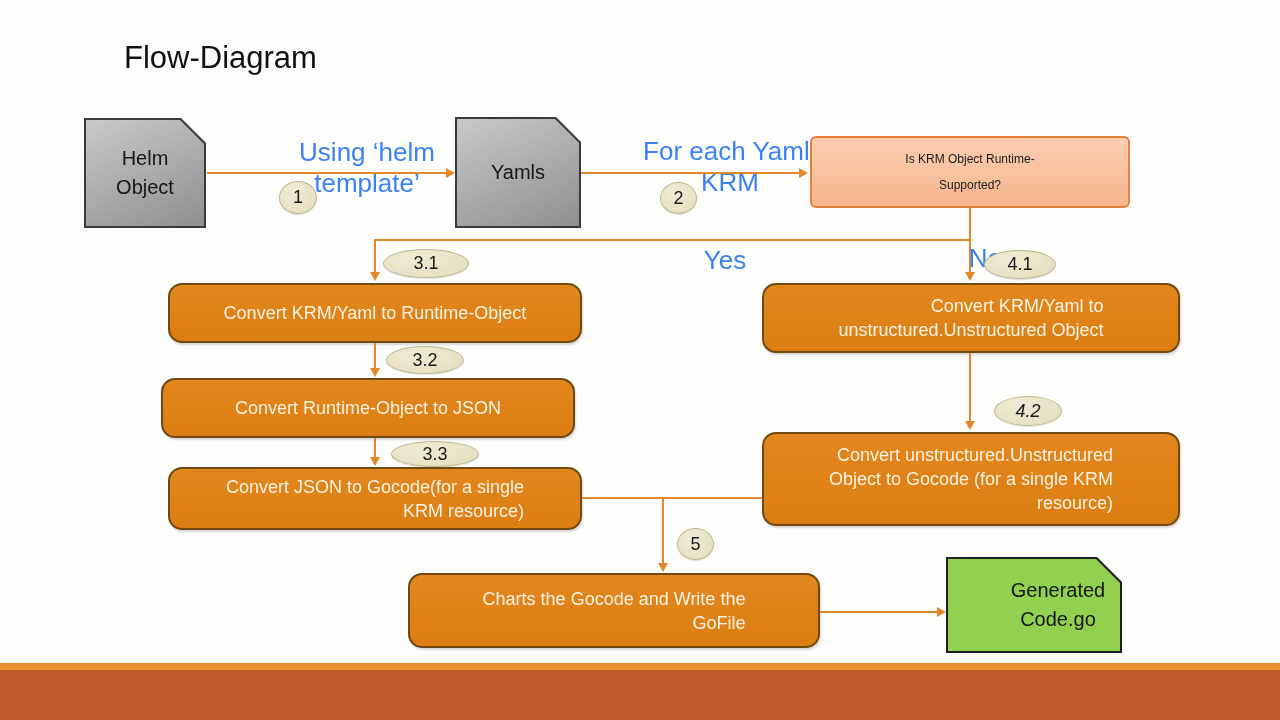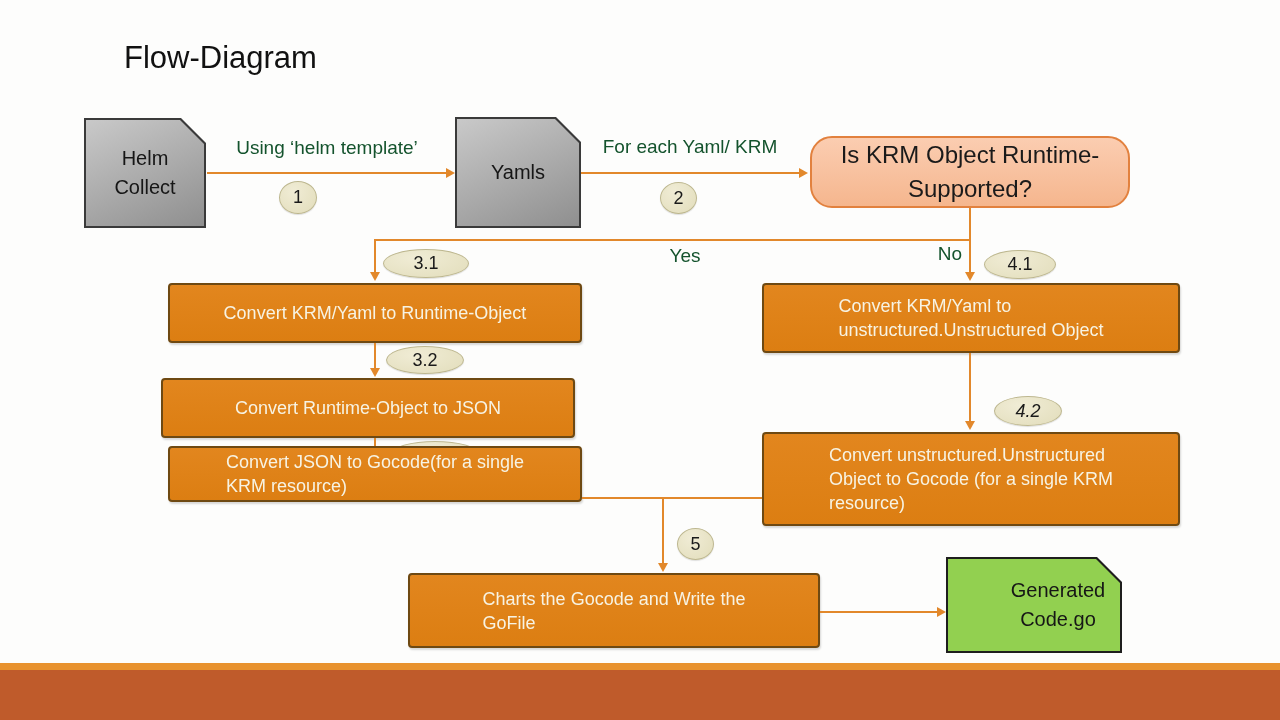--- a/index.html
+++ b/index.html
@@ -25,67 +25,67 @@
     text-align:center;white-space:pre-line;
     font-size:20px;line-height:29px;color:#161616;
   }
   .gray{background:linear-gradient(155deg,var(--card_gray_light,#C9C9C9),var(--card_gray_dark,#8F8F8F));}
   .green{background:var(--green_fill,#92D050);padding-left:48px;}
   
   .process{
     position:absolute;box-sizing:border-box;
     background:linear-gradient(var(--accent_orange,#E2861E),#DC7E12);
     border:2px solid var(--process_border,#6E4912);
-    border-radius:4px;
+    border-radius:14px;
     display:flex;align-items:center;justify-content:center;
-    text-align:left;white-space:pre-line;
+    text-align:right;white-space:pre-line;
     color:var(--process_text,#F7F3E3);font-size:18px;line-height:24px;
     padding:4px 10px;
     box-shadow:1px 2px 2px rgba(0,0,0,0.15);
   }
   .decision{
     position:absolute;box-sizing:border-box;
     background:linear-gradient(#FBCDB1,#F5B68E);
     border:2px solid var(--decision_border,#E2813E);
-    border-radius:22px;
+    border-radius:6px;
     display:flex;align-items:center;justify-content:center;
     text-align:center;white-space:pre-line;
-    color:#1A1A1A;font-size:24px;line-height:34px;
+    color:#1A1A1A;font-size:12px;line-height:26px;
   }
   
   .line-h{position:absolute;height:2px;background:var(--connector,#E2882B);}
   .line-v{position:absolute;width:2px;background:var(--connector,#E2882B);}
   .arr-r{position:absolute;width:0;height:0;
     border-top:5px solid transparent;border-bottom:5px solid transparent;
     border-left:9px solid var(--connector,#E2882B);}
   .arr-d{position:absolute;width:0;height:0;
     border-left:5px solid transparent;border-right:5px solid transparent;
     border-top:9px solid var(--connector,#E2882B);}
   .edge-label{
-    position:absolute;font-size:19px;color:#14532d;text-align:center;
+    position:absolute;font-size:26px;color:#3b82f6;text-align:center;padding-left:40px;
   }
   .badge{
     position:absolute;border-radius:50%;
     background:radial-gradient(ellipse at 38% 30%,#F0ECD5,var(--badge_fill,#E2DDBB));
     border:1px solid var(--badge_border,#BDB78F);
     display:flex;align-items:center;justify-content:center;
     font-size:18px;color:#1A1A1A;
     box-shadow:0 1px 1px rgba(0,0,0,0.12);
   }
   .footer-strip{position:absolute;left:0;top:663px;width:1280px;height:7px;background:var(--footer_strip,#E8922E);}
   .footer-bar{position:absolute;left:0;top:670px;width:1280px;height:50px;background:var(--footer_bar,#BF5B2B);}
 </style>
 </head>
 <body>
 
 <h1 class="title">Flow-Diagram</h1>
 
 <div class="card" style="left:84px;top:118px;width:122px;height:110px;">
   <div class="card-in gray">Helm
-Collect</div>
+Object</div>
 </div>
 
 <div class="edge-label" style="left:207px;top:137px;width:240px;">Using ‘helm template’</div>
 <div class="line-h" style="left:207px;top:172px;width:239px;"></div>
 <div class="arr-r" style="left:446px;top:168px;"></div>
 <div class="badge" style="left:279px;top:181px;width:36px;height:31px;">1</div>
 
 <div class="card" style="left:455px;top:117px;width:126px;height:111px;">
   <div class="card-in gray">Yamls</div>
 </div>
@@ -109,21 +109,21 @@
 <div class="badge" style="left:984px;top:250px;width:70px;height:27px;">4.1</div>
 
 <div class="process" style="left:168px;top:283px;width:414px;height:60px;">Convert KRM/Yaml to Runtime-Object</div>
 <div class="line-v" style="left:374px;top:343px;height:26px;"></div>
 <div class="arr-d" style="left:370px;top:368px;"></div>
 <div class="badge" style="left:386px;top:346px;width:76px;height:26px;">3.2</div>
 <div class="process" style="left:161px;top:378px;width:414px;height:60px;">Convert Runtime-Object to JSON</div>
 <div class="line-v" style="left:374px;top:438px;height:21px;"></div>
 <div class="arr-d" style="left:370px;top:457px;"></div>
 <div class="badge" style="left:391px;top:441px;width:86px;height:24px;">3.3</div>
-<div class="process" style="left:168px;top:446px;width:414px;height:56px;">Convert JSON to Gocode(for a single
+<div class="process" style="left:168px;top:467px;width:414px;height:63px;">Convert JSON to Gocode(for a single
 KRM resource)</div>
 
 <div class="process" style="left:762px;top:283px;width:418px;height:70px;padding-left:10px;">Convert KRM/Yaml to
 unstructured.Unstructured Object</div>
 <div class="line-v" style="left:969px;top:353px;height:70px;"></div>
 <div class="arr-d" style="left:965px;top:421px;"></div>
 <div class="badge" style="left:994px;top:396px;width:66px;height:28px;font-style:italic;">4.2</div>
 <div class="process" style="left:762px;top:432px;width:418px;height:94px;">Convert unstructured.Unstructured
 Object to Gocode (for a single KRM
 resource)</div>

